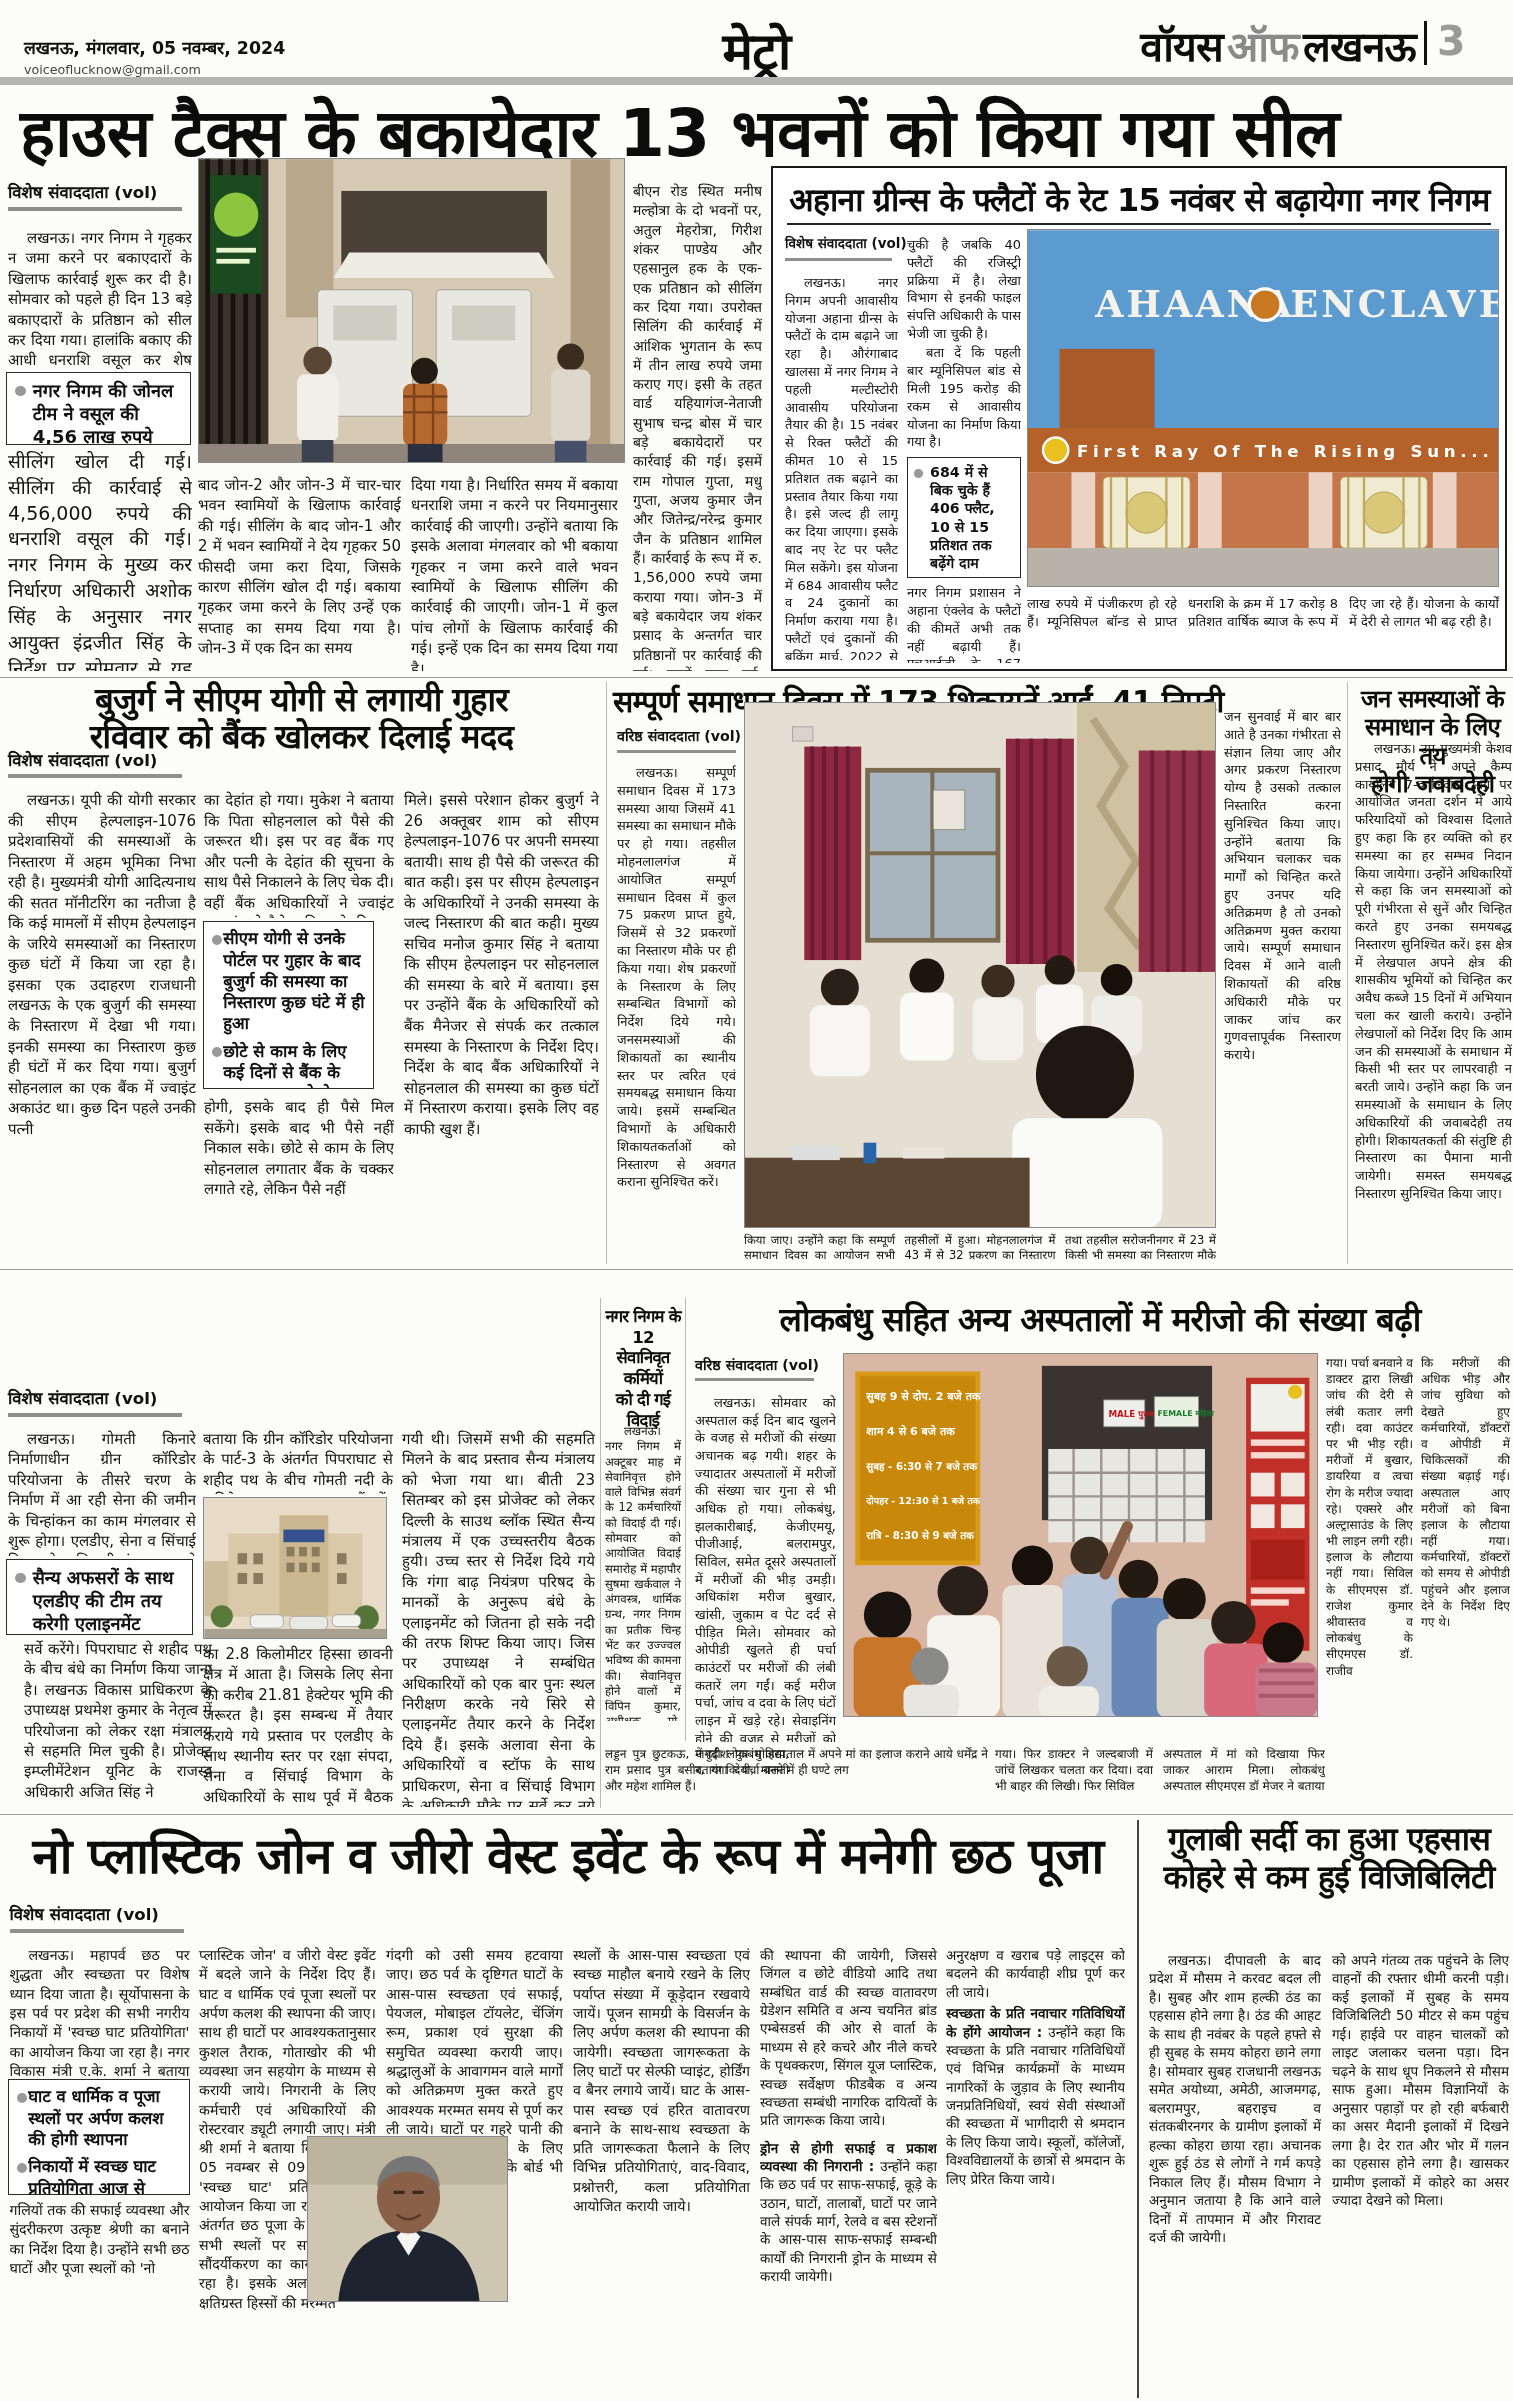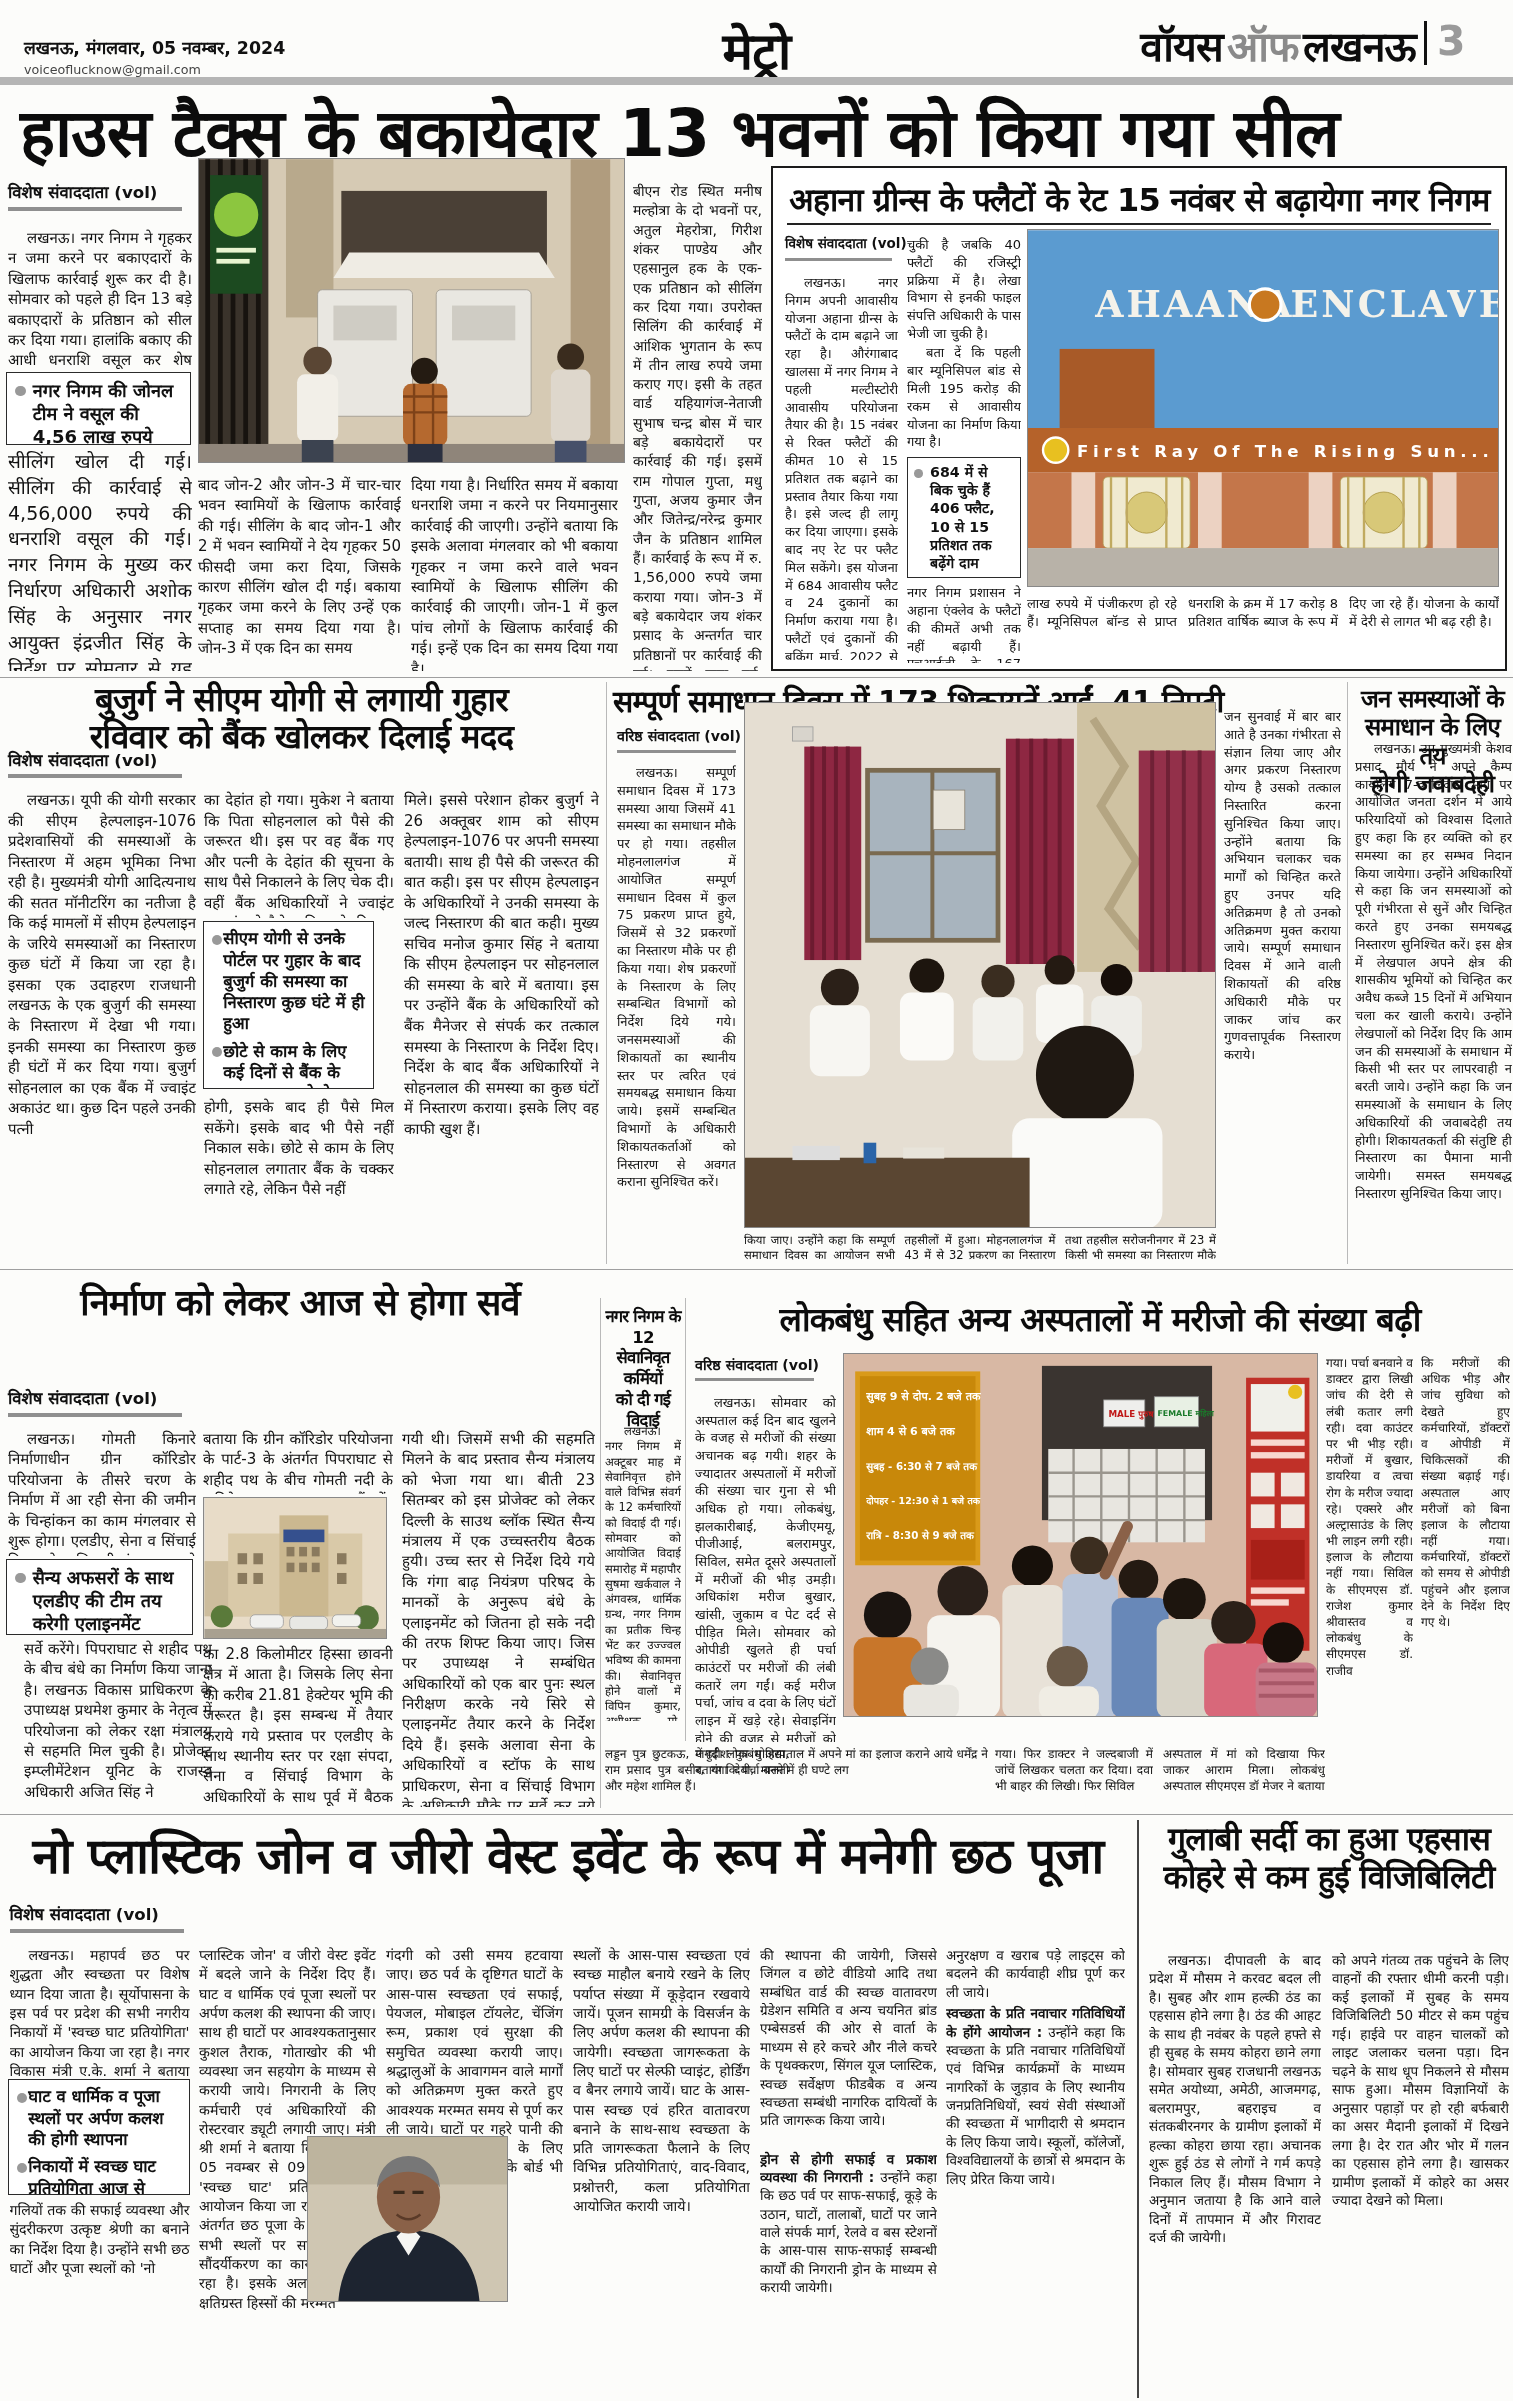--- a/index.html
+++ b/index.html
@@ -246,21 +246,20 @@
   <div>समाधान के लिए तय</div>
   <div>होगी जवाबदेही</div>
 </div>
 <div class="abs just" style="left:1355px;top:740px;width:157px;height:478px;font-size:13px;line-height:1.37">
     <p class="ind">लखनऊ। उप मुख्यमंत्री केशव प्रसाद मौर्य ने अपने कैम्प कार्यालय 7-कालिदास मार्ग पर आयोजित जनता दर्शन में आये फरियादियों को विश्वास दिलाते हुए कहा कि हर व्यक्ति को हर समस्या का हर सम्भव निदान किया जायेगा। उन्होंने अधिकारियों से कहा कि जन समस्याओं को पूरी गंभीरता से सुनें और चिन्हित करते हुए उनका समयबद्ध निस्तारण सुनिश्चित करें। इस क्षेत्र में लेखपाल अपने क्षेत्र की शासकीय भूमियों को चिन्हित कर अवैध कब्जे 15 दिनों में अभियान चला कर खाली कराये। उन्होंने लेखपालों को निर्देश दिए कि आम जन की समस्याओं के समाधान में किसी भी स्तर पर लापरवाही न बरती जाये। उन्होंने कहा कि जन समस्याओं के समाधान के लिए अधिकारियों की जवाबदेही तय होगी। शिकायतकर्ता की संतुष्टि ही निस्तारण का पैमाना मानी जायेगी। समस्त समयबद्ध निस्तारण सुनिश्चित किया जाए।</p>
   </div>
 
 <div class="abs hline" style="left:0;top:1269px;width:1514px"></div>
 
 <div class="abs hl center" style="left:4px;top:1282px;width:592px;font-size:36px;line-height:1.14">
-  <div>निर्माण को लेकर आज से होगा सर्वे</div>
 </div>
 <div class="abs byline" style="left:8px;top:1386px">विशेष संवाददाता (vol)</div>
 <div class="abs bbar" style="left:8px;top:1413px;width:174px"></div>
 <div class="abs just" style="left:8px;top:1429px;width:188px;height:127px;font-size:15px;line-height:1.36">
     <p class="ind">लखनऊ। गोमती किनारे निर्माणाधीन ग्रीन कॉरिडोर परियोजना के तीसरे चरण के निर्माण में आ रही सेना की जमीन के चिन्हांकन का काम मंगलवार से शुरू होगा। एलडीए, सेना व सिंचाई विभाग के अधिकारी संयुक्त रूप से पिपराघाट से शहीद पथ तक</p>
   </div>
 <div class="abs hbox" style="left:6.3px;top:1559px;width:187px;height:76px">
   <span class="dot"></span>
   <span class="t" style="font-size:18px">सैन्य अफसरों के साथ एलडीए की टीम तय करेगी एलाइनमेंट</span>
 </div>
@@ -434,21 +433,21 @@
     <p>प्लास्टिक जोन' व जीरो वेस्ट इवेंट में बदले जाने के निर्देश दिए हैं। घाट व धार्मिक एवं पूजा स्थलों पर अर्पण कलश की स्थापना की जाए। साथ ही घाटों पर आवश्यकतानुसार कुशल तैराक, गोताखोर की भी व्यवस्था जन सहयोग के माध्यम से करायी जाये। निगरानी के लिए कर्मचारी एवं अधिकारियों की रोस्टरवार ड्यूटी लगायी जाए। मंत्री श्री शर्मा ने बताया कि निकायों में 05 नवम्बर से 09 नवम्बर तक 'स्वच्छ घाट' प्रतियोगिता का आयोजन किया जा रहा है, जिसके अंतर्गत छठ पूजा के लिये घाटों व सभी स्थलों पर साफ-सफाई व सौंदर्यीकरण का कार्य कराया जा रहा है। इसके अलावा घाटों के क्षतिग्रस्त हिस्सों की मरम्मत</p>
   </div>
 <div class="abs just" style="left:386px;top:1946px;width:177px;height:451px;font-size:14.2px;line-height:1.36">
     <p>गंदगी को उसी समय हटवाया जाए। छठ पर्व के दृष्टिगत घाटों के आस-पास स्वच्छता एवं सफाई, पेयजल, मोबाइल टॉयलेट, चेंजिंग रूम, प्रकाश एवं सुरक्षा की समुचित व्यवस्था करायी जाए। श्रद्धालुओं के आवागमन वाले मार्गों को अतिक्रमण मुक्त करते हुए आवश्यक मरम्मत समय से पूर्ण कर ली जाये। घाटों पर गहरे पानी की ओर जाने से रोकने के लिए बैरिकेडिंग व सावधानी के बोर्ड भी लगाये जायें।</p>
   </div>
 <div class="abs just" style="left:573px;top:1946px;width:177px;height:451px;font-size:14.2px;line-height:1.36">
     <p>स्थलों के आस-पास स्वच्छता एवं स्वच्छ माहौल बनाये रखने के लिए पर्याप्त संख्या में कूड़ेदान रखवाये जायें। पूजन सामग्री के विसर्जन के लिए अर्पण कलश की स्थापना की जायेगी। स्वच्छता जागरूकता के लिए घाटों पर सेल्फी प्वाइंट, होर्डिंग व बैनर लगाये जायें। घाट के आस-पास स्वच्छ एवं हरित वातावरण बनाने के साथ-साथ स्वच्छता के प्रति जागरूकता फैलाने के लिए विभिन्न प्रतियोगिताएं, वाद-विवाद, प्रश्नोत्तरी, कला प्रतियोगिता आयोजित करायी जाये।</p>
   </div>
 <div class="abs" style="left:760px;top:1946px;width:177px;height:451px;overflow:hidden">
   <p class="just" style="font-size:13.5px;line-height:1.36">की स्थापना की जायेगी, जिससे जिंगल व छोटे वीडियो आदि तथा सम्बंधित वार्ड की स्वच्छ वातावरण ग्रेडेशन समिति व अन्य चयनित ब्रांड एम्बेसडर्स की ओर से वार्ता के माध्यम से हरे कचरे और नीले कचरे के पृथक्करण, सिंगल यूज प्लास्टिक, स्वच्छ सर्वेक्षण फीडबैक व अन्य स्वच्छता सम्बंधी नागरिक दायित्वों के प्रति जागरूक किया जाये।</p>
-  <p class="just" style="font-size:13.5px;line-height:1.36;margin-top:20px"><b>ड्रोन से होगी सफाई व प्रकाश व्यवस्था की निगरानी :</b> <span>उन्होंने कहा कि छठ पर्व पर साफ-सफाई, कूड़े के उठान, घाटों, तालाबों, घाटों पर जाने वाले संपर्क मार्ग, रेलवे व बस स्टेशनों के आस-पास साफ-सफाई सम्बन्धी कार्यों की निगरानी ड्रोन के माध्यम से करायी जायेगी।</span></p>
+  <p class="just" style="font-size:13.5px;line-height:1.36;margin-top:9px"><b>ड्रोन से होगी सफाई व प्रकाश व्यवस्था की निगरानी :</b> <span>उन्होंने कहा कि छठ पर्व पर साफ-सफाई, कूड़े के उठान, घाटों, तालाबों, घाटों पर जाने वाले संपर्क मार्ग, रेलवे व बस स्टेशनों के आस-पास साफ-सफाई सम्बन्धी कार्यों की निगरानी ड्रोन के माध्यम से करायी जायेगी।</span></p>
 </div>
 <div class="abs" style="left:946px;top:1946px;width:179px;height:451px;overflow:hidden">
   <p class="just" style="font-size:13.5px;line-height:1.36">अनुरक्षण व खराब पड़े लाइट्स को बदलने की कार्यवाही शीघ्र पूर्ण कर ली जाये।</p>
   <p class="just" style="font-size:13.5px;line-height:1.36;margin-top:3.2px"><b>स्वच्छता के प्रति नवाचार गतिविधियों के होंगे आयोजन :</b> <span>उन्होंने कहा कि स्वच्छता के प्रति नवाचार गतिविधियों एवं विभिन्न कार्यक्रमों के माध्यम नागरिकों के जुड़ाव के लिए स्थानीय जनप्रतिनिधियों, स्वयं सेवी संस्थाओं की स्वच्छता में भागीदारी से श्रमदान के लिए किया जाये। स्कूलों, कॉलेजों, विश्वविद्यालयों के छात्रों से श्रमदान के लिए प्रेरित किया जाये।</span></p>
 </div>
 
 <div class="abs photo" style="left:307px;top:2136px;width:201px;height:166px;background:#cfc6b2">
   <svg width="201" height="166" viewBox="0 0 254 210">
     <rect width="254" height="210" fill="#cfc6b2"></rect>
     <rect x="0" y="0" width="254" height="60" fill="#bdb49e"></rect>

